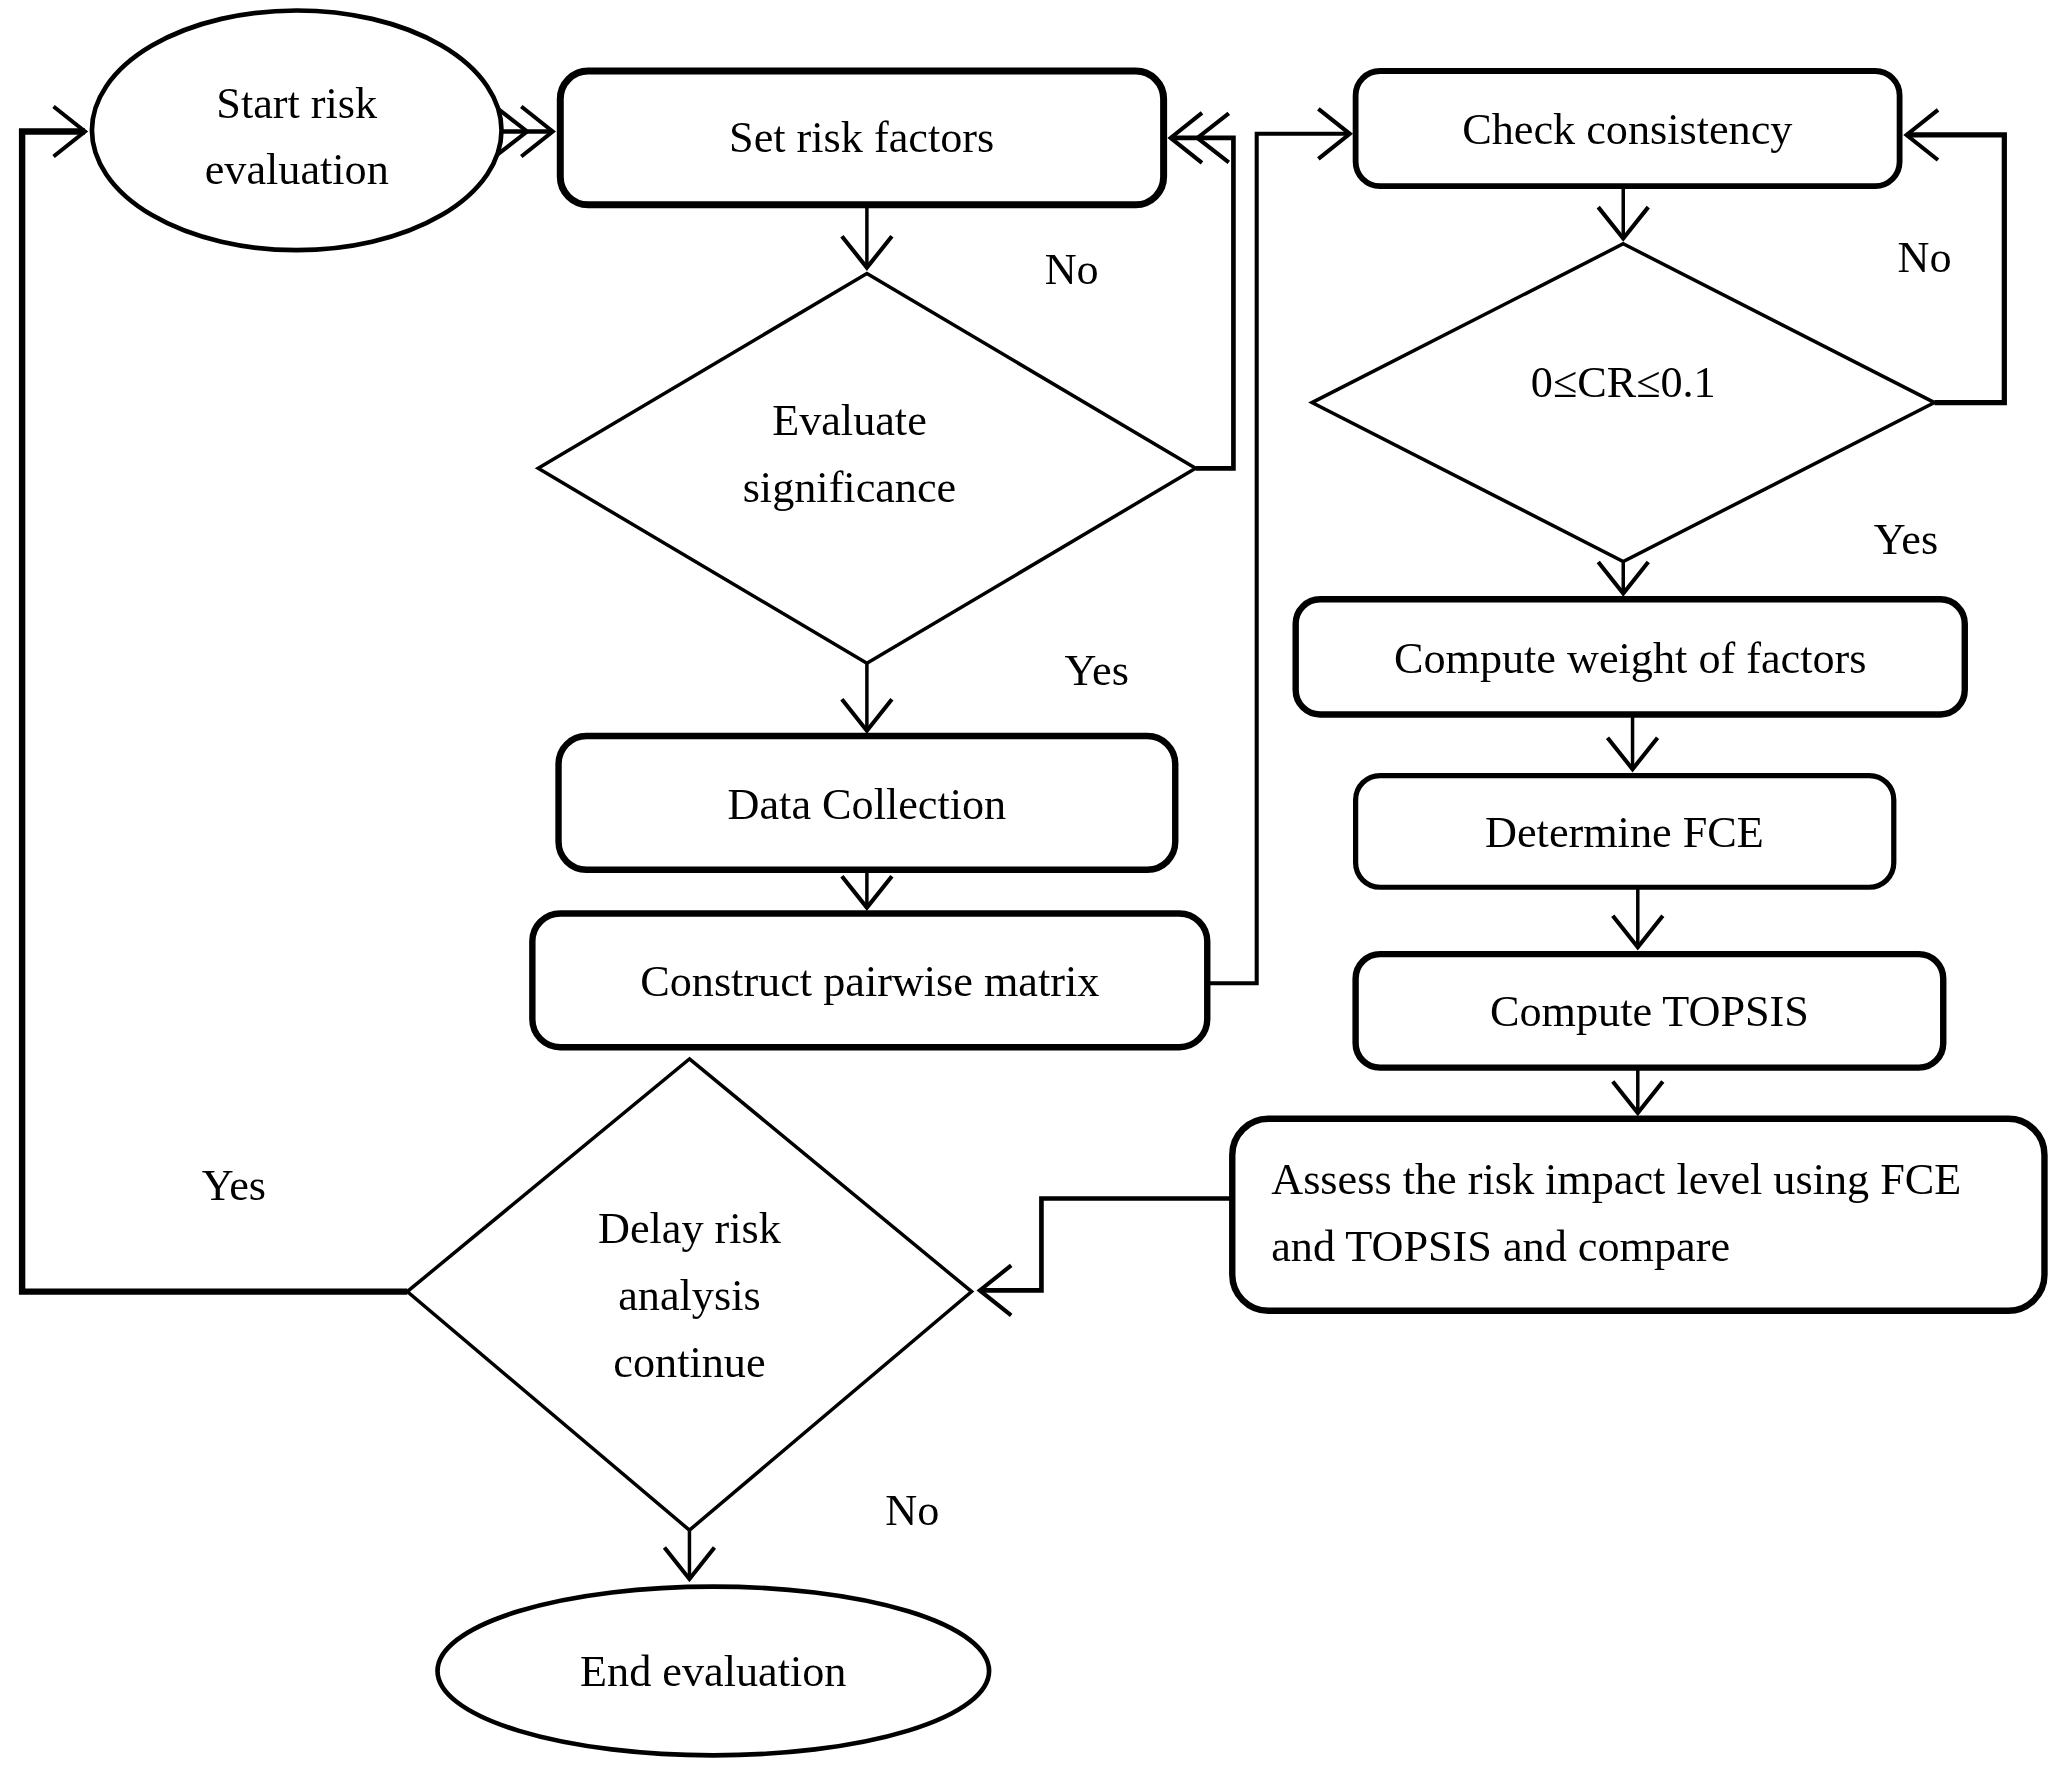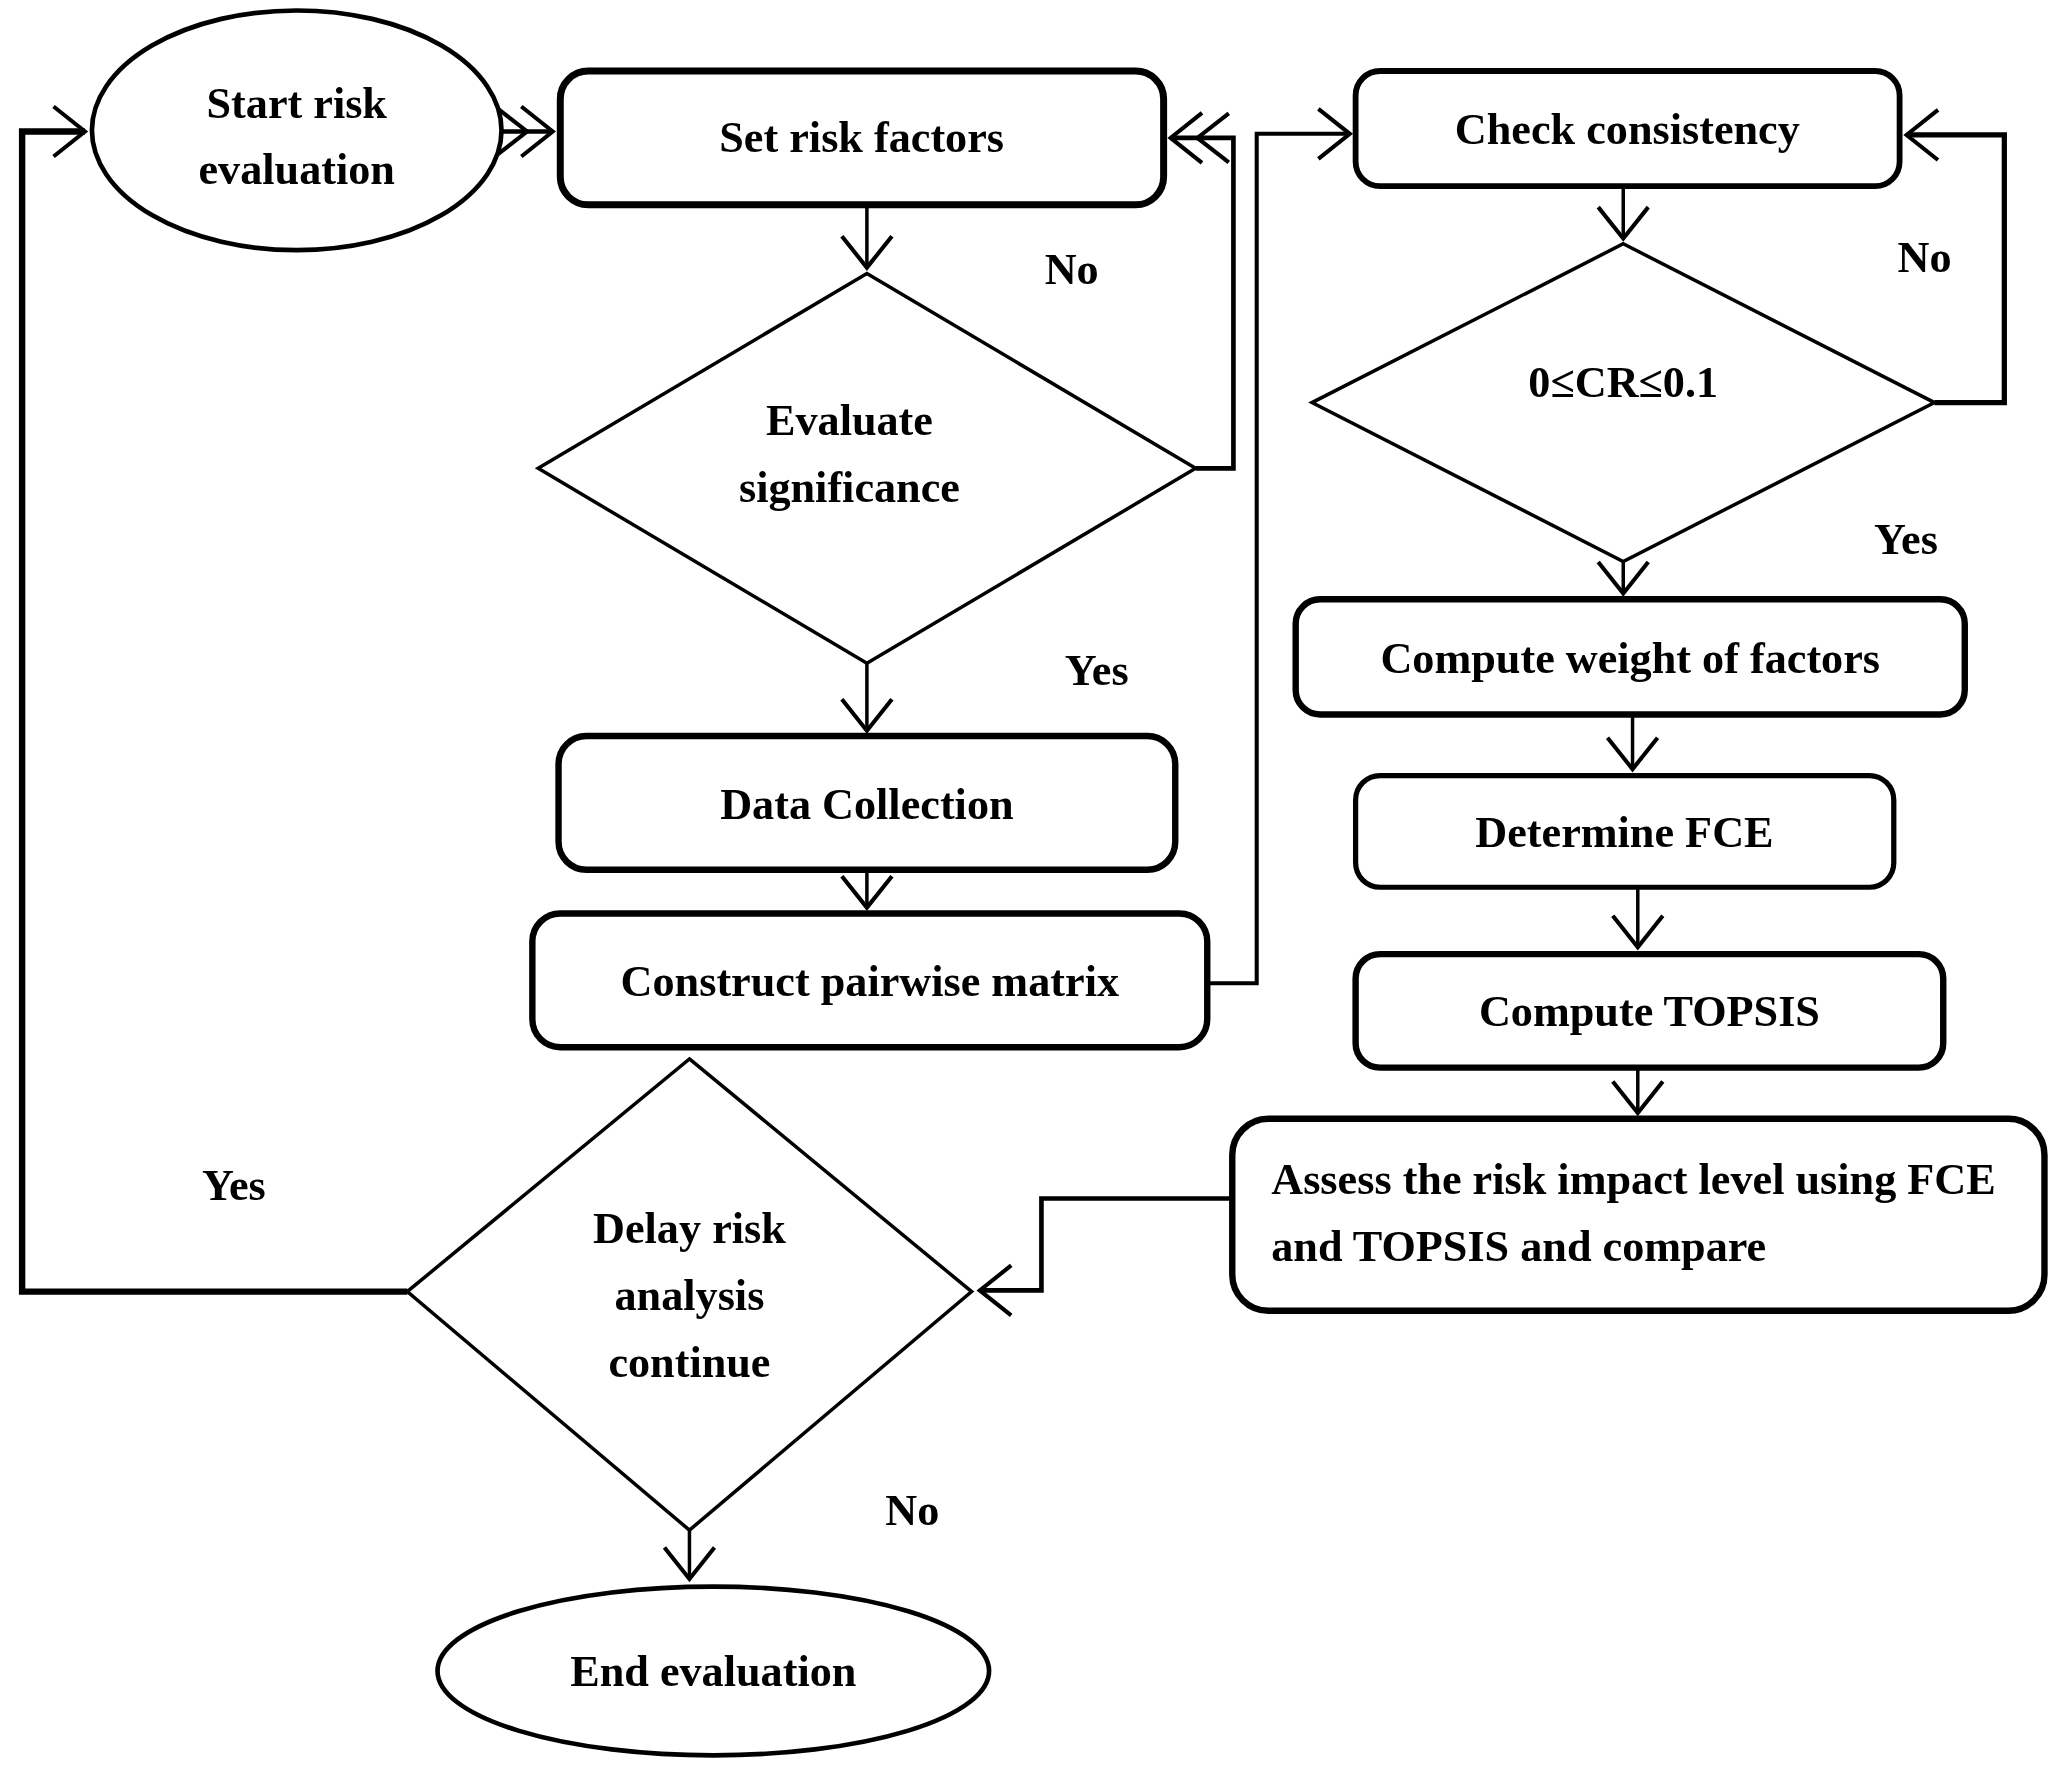--- a/index.html
+++ b/index.html
@@ -5,21 +5,20 @@
   html, body {
     margin: 0;
     padding: 0;
     background: #ffffff;
   }
   .diagram-wrap {
     width: 100%;
     max-width: 2066px;
     margin: 0 auto;
     background: #ffffff;
-    font-weight: bold;
   }
   svg { display: block; width: 100%; height: auto; background: #ffffff; }
   .node-shape {
     fill: #ffffff;
     stroke: #000000;
   }
   .edge {
     fill: none;
     stroke: #000000;
   }

